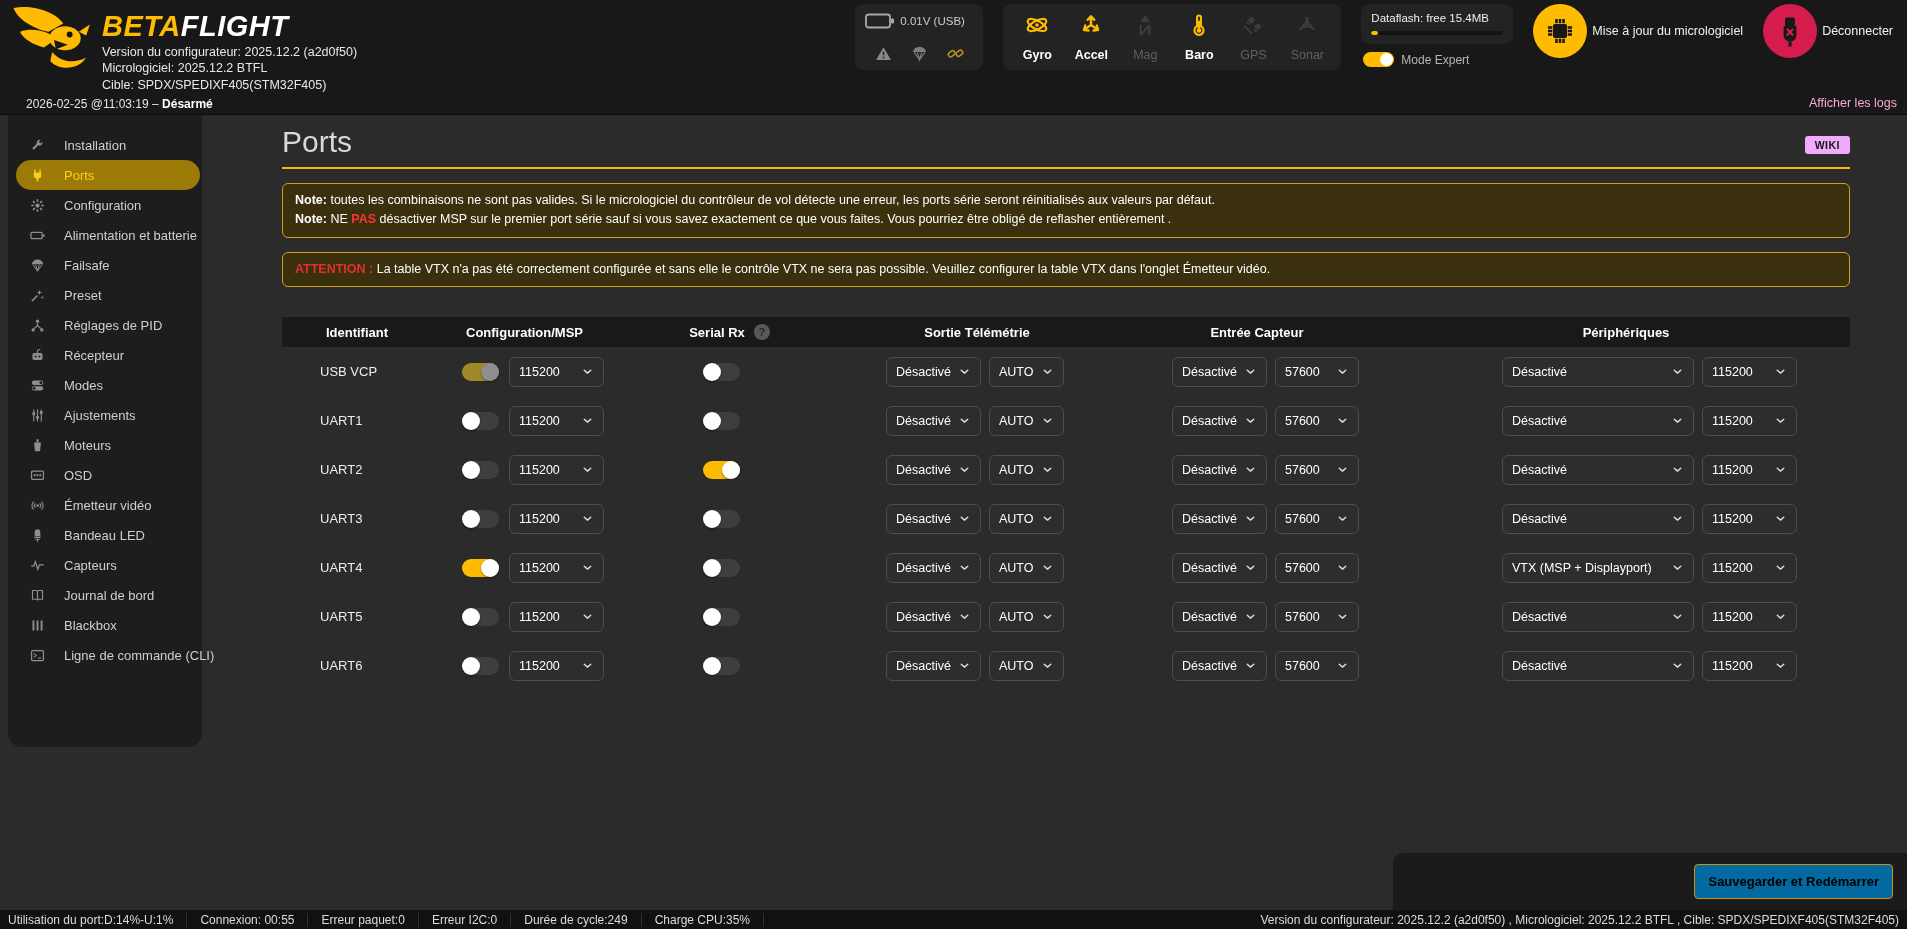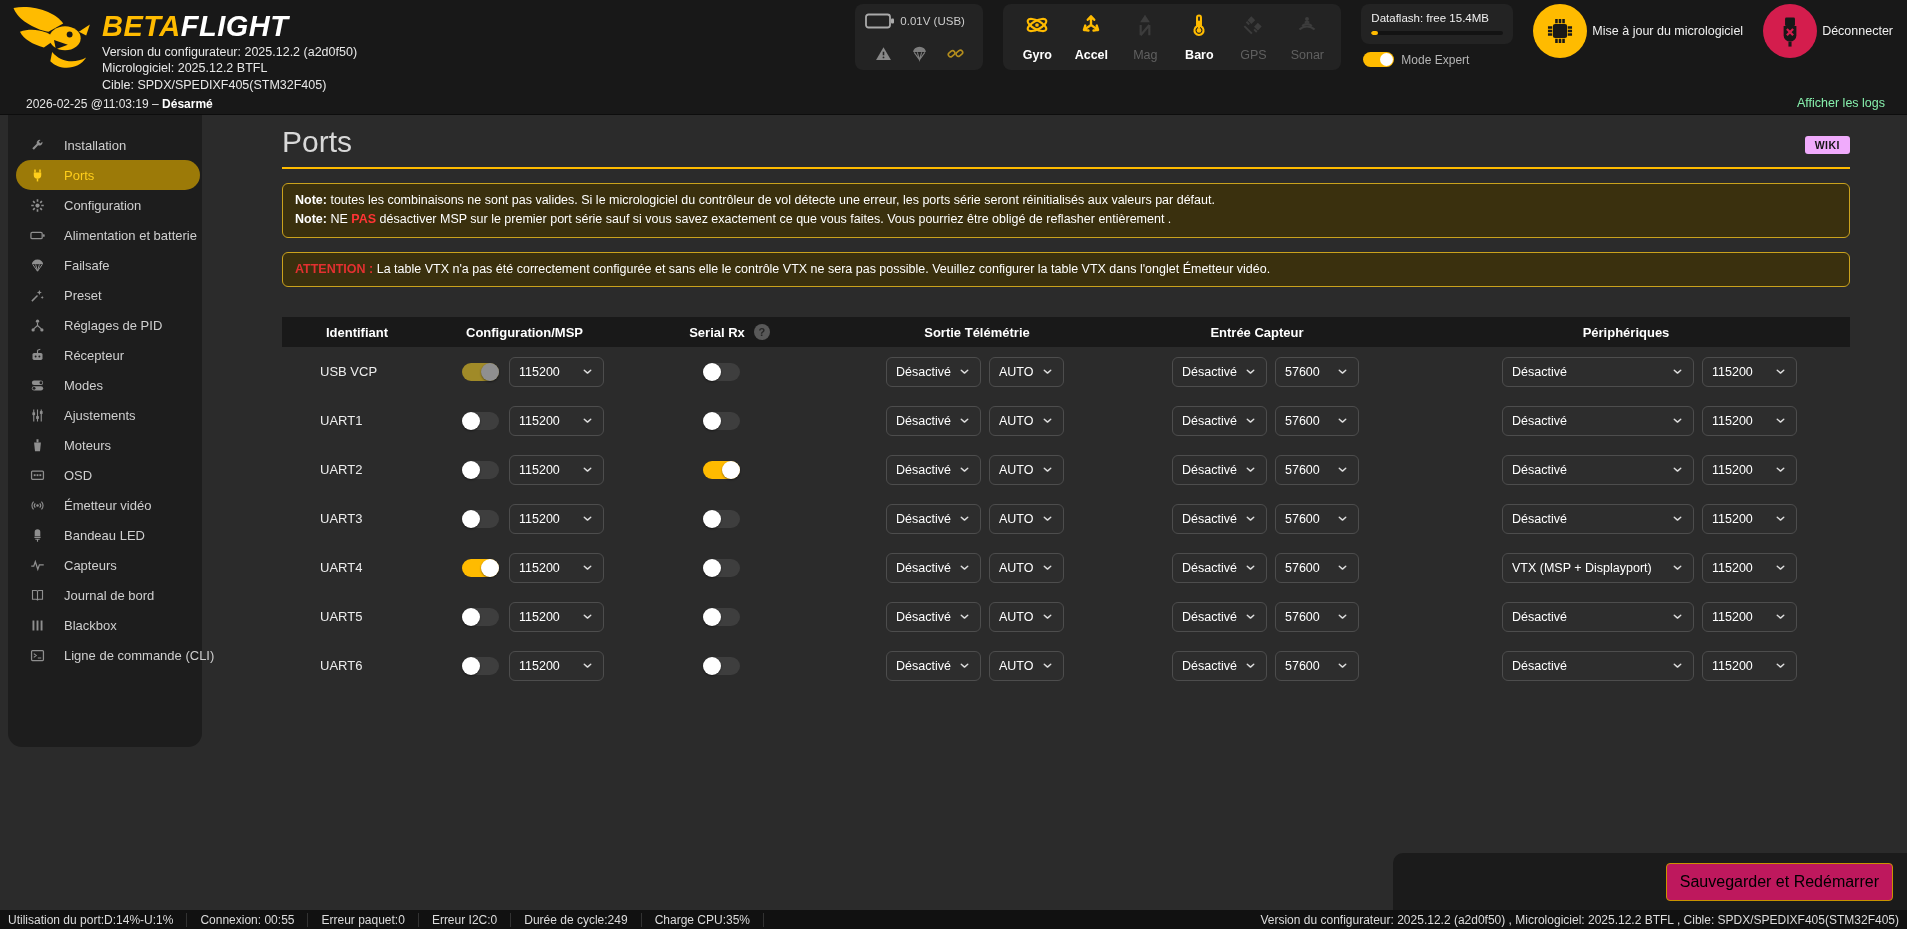--- a/index.html
+++ b/index.html
@@ -42,21 +42,21 @@
   .mini-toggle .knob{position:absolute;right:1px;top:1px;width:13px;height:13px;border-radius:50%;background:#fff}
   .expert-label{font-size:12px;color:#b5b5b5}
   .header-btn{display:flex;flex-direction:row;align-items:center;gap:5px;cursor:pointer}
   .circle{width:54px;height:54px;border-radius:50%;display:flex;align-items:center;justify-content:center}
   .circle .icn{width:34px;height:34px}
   .circle.yellow{background:#ffbb00}
   .circle.red{background:#d41d4d}
   .hbtn-label{font-size:12.5px;color:#f0f0f0;white-space:nowrap}
   .armed-line{position:absolute;left:26px;bottom:3px;font-size:12px;color:#e5e5e5}
   .armed-line b{color:#fff}
-  .show-logs{position:absolute;right:22px;bottom:4px;font-size:12.5px;color:#86efac;cursor:pointer}
+  .show-logs{position:absolute;right:10px;bottom:4px;font-size:12.5px;color:#f9a8d4;cursor:pointer}
 
   
   .sidebar{position:absolute;left:8px;top:115px;width:194px;height:632px;background:#1d1d1d;border-radius:0 0 14px 14px;padding-top:15px}
   .side-item{height:30px;display:flex;align-items:center;gap:19px;padding-left:22px;font-size:13px;color:#cfcfcf;cursor:pointer;white-space:nowrap}
   .side-item .icn{width:15px;height:15px;color:#8f8f8f;flex:0 0 auto}
   .side-item.active{background:#9c7a08;border-radius:16px;margin:0 2px 0 8px;padding-left:14px;color:#ffce1b}
   .side-item.active .icn{color:#ffce1b}
 
   
   .main{position:absolute;left:230px;top:115px;width:1625px}
@@ -88,21 +88,21 @@
   .toggle.on{background:#ffbb00}
   .toggle.on .knob{left:19px}
   .toggle.on.dim{background:#a08a28}
   .toggle.on.dim .knob{background:#8f8f8f}
   .select{height:30px;background:#2d2d2d;border:1px solid #4d4d4d;border-radius:6px;display:flex;align-items:center;justify-content:space-between;padding:0 9px;font-size:12.5px;color:#fff;cursor:pointer;white-space:nowrap}
   .select .chev{width:13px;height:13px;color:#ddd;display:flex;margin-left:6px}
   .w-baud{width:95px}.w-auto{width:75px}.w-57600{width:84px}.w-dis{width:95px}.w-periph{width:192px}
 
   
   .save-panel{position:absolute;right:0;bottom:19px;width:514px;height:57px;background:#1b1b1b;border-radius:10px 0 0 0;display:flex;align-items:center;justify-content:flex-end;padding-right:14px}
-  .save-btn{background:#be185d;color:#000;font-weight:normal;font-size:16px;padding:9px 13px;border-radius:4px;border:1px solid #c99400;cursor:pointer}
+  .save-btn{background:#0369a1;color:#000;font-weight:bold;font-size:13px;padding:9px 13px;border-radius:4px;border:1px solid #c99400;cursor:pointer}
   .statusbar{position:absolute;left:0;bottom:0;width:100%;height:19px;background:#111;display:flex;align-items:center;font-size:12px;color:#dcdcdc}
   .sb-item{padding:0 13px;border-right:1px solid #323232;white-space:nowrap}
   .sb-item:first-child{padding-left:8px}
   .sb-right{margin-left:auto;padding-right:8px;white-space:nowrap}
   .icn{display:inline-flex}
   .icn svg{width:100%;height:100%}
 </style>
 </head>
 <body>
 

